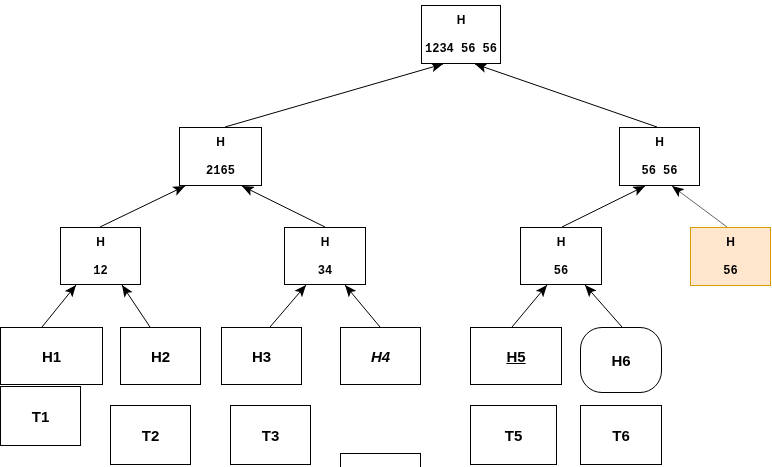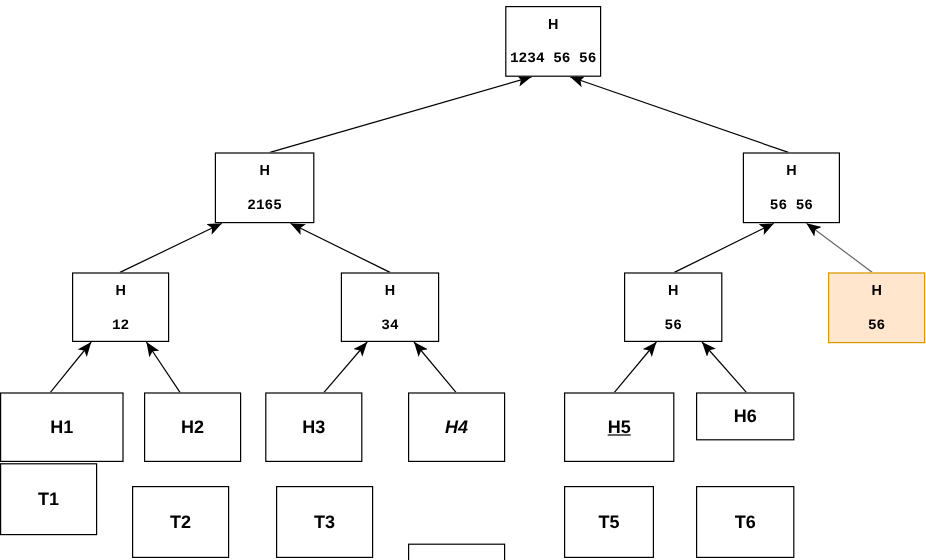--- a/index.html
+++ b/index.html
@@ -114,35 +114,35 @@
       </div>
       <div class="node leaf" style="left: 221px; top: 327px; width: 81px; height: 58px;">
         <span>H3</span>
       </div>
       <div class="node leaf" style="left: 340px; top: 327px; width: 81px; height: 58px; font-style: italic;">
         <span>H4</span>
       </div>
       <div class="node leaf" style="left: 470px; top: 327px; width: 92px; height: 58px; text-decoration: underline;">
         <span>H5</span>
       </div>
-      <div class="node leaf" style="left: 580px; top: 327px; width: 82px; height: 40px;">
+      <div class="node leaf" style="left: 580px; top: 327px; width: 82px; height: 66px; border-radius: 22px;">
         <span>H6</span>
       </div>
       <div class="node leaf" style="left: 0px; top: 386px; width: 81px; height: 60px;">
         <span>T1</span>
       </div>
       <div class="node leaf" style="left: 110px; top: 405px; width: 81px; height: 60px;">
         <span>T2</span>
       </div>
       <div class="node leaf" style="left: 230px; top: 405px; width: 81px; height: 60px;">
         <span>T3</span>
       </div>
       <div class="node leaf" style="left: 340px; top: 405px; width: 81px; height: 52px; margin-top: 48px;">
         <span>T4</span>
       </div>
-      <div class="node leaf" style="left: 470px; top: 405px; width: 75px; height: 60px;">
+      <div class="node leaf" style="left: 470px; top: 405px; width: 87px; height: 60px;">
         <span>T5</span>
       </div>
       <div class="node leaf" style="left: 580px; top: 405px; width: 82px; height: 60px;">
         <span>T6</span>
       </div>
     </div>
 </div>
 
 </body></html>

